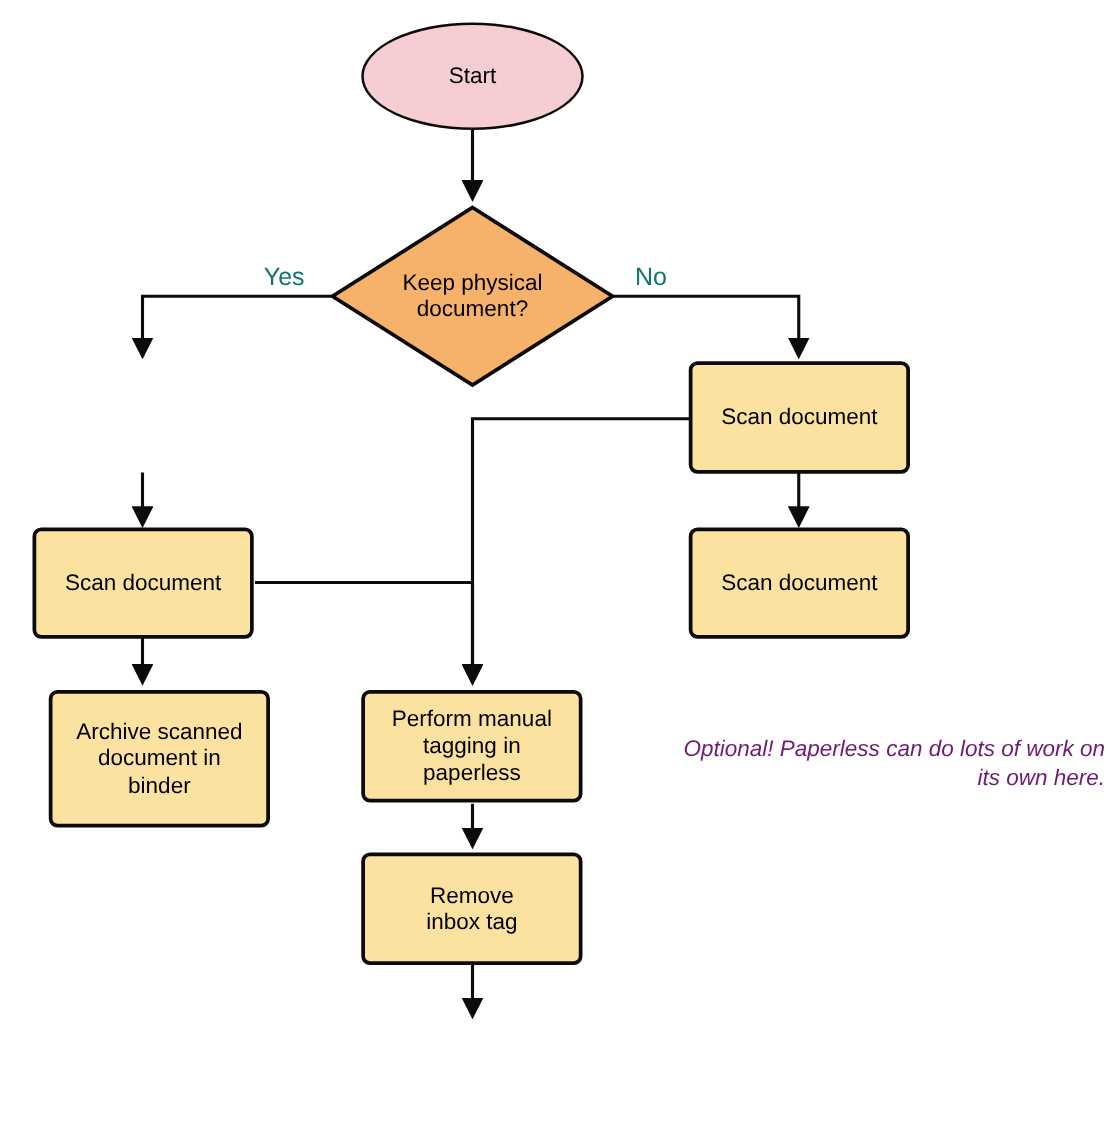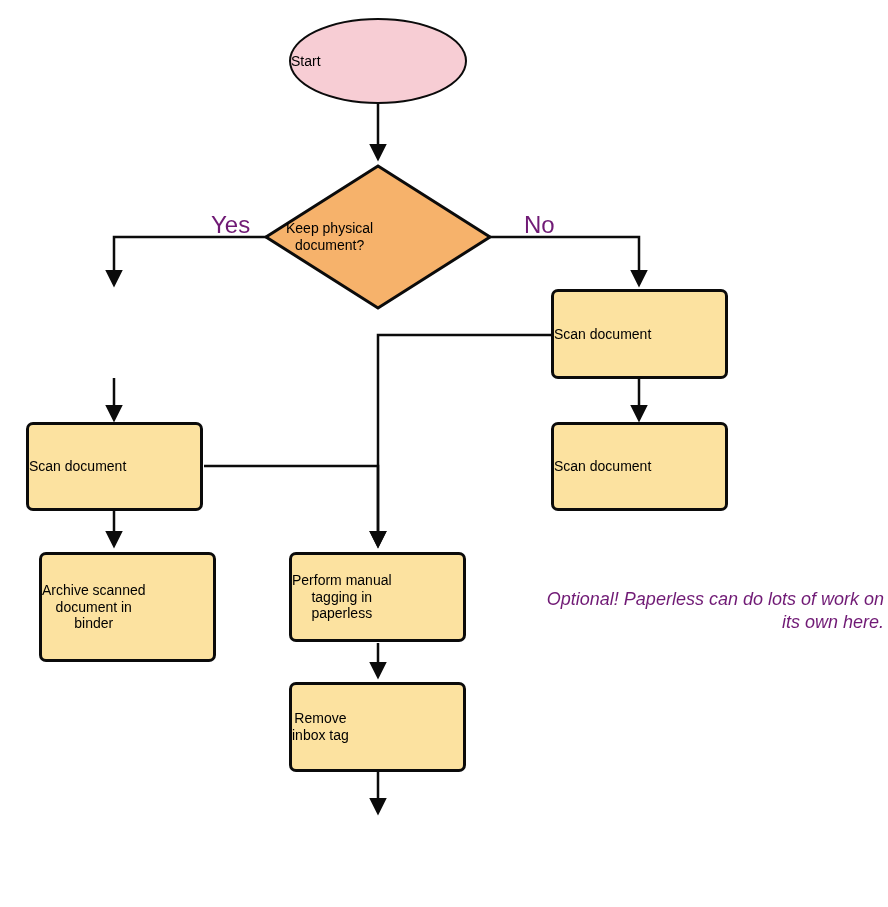--- a/index.html
+++ b/index.html
@@ -24,44 +24,45 @@
     left: 0;
     top: 0;
     width: 888px;
     height: 907px;
   }
   .node {
     position: absolute;
     box-sizing: border-box;
     display: flex;
     align-items: center;
+    justify-content: center;
     text-align: center;
     line-height: 1.18;
-    font-size: 14px;
+    font-size: 18px;
     color: #000000;
     white-space: pre-line;
   }
   .node.terminal {
     background: #f7cdd4;
     border: 2px solid #0b0b0b;
     border-radius: 50%;
   }
   .node.process {
     background: #fce2a0;
     border: 3px solid #0b0b0b;
     border-radius: 7px;
   }
   .node.decision-label {
     background: transparent;
     border: none;
   }
   .edge-label {
     position: absolute;
-    font-size: 24px;
-    color: #701a75;
+    font-size: 20px;
+    color: #0f766e;
     background: transparent;
   }
   .note {
     position: absolute;
     font-size: 18px;
     font-style: italic;
     line-height: 1.3;
     color: #701a75;
     white-space: pre-line;
     text-align: right;
@@ -105,21 +106,21 @@
   <div class="node terminal" style="left:289px; top:18px; width:178px; height:86px;">
     <span>Start</span>
   </div>
 
   <div class="node decision-label" style="left:286px; top:207px; width:184px; height:60px;">
     <span>Keep physical
 document?</span>
   </div>
 
   <span class="edge-label" style="left:211px; top:211px;">Yes</span>
-  <span class="edge-label" style="left:524px; top:211px;">No</span>
+  <span class="edge-label" style="left:508px; top:211px;">No</span>
 
 
   <div class="node process" style="left:26px; top:422px; width:177px; height:89px;">
     <span>Scan document</span>
   </div>
 
   <div class="node process" style="left:39px; top:552px; width:177px; height:110px;">
     <span>Archive scanned
 document in
 binder</span>

